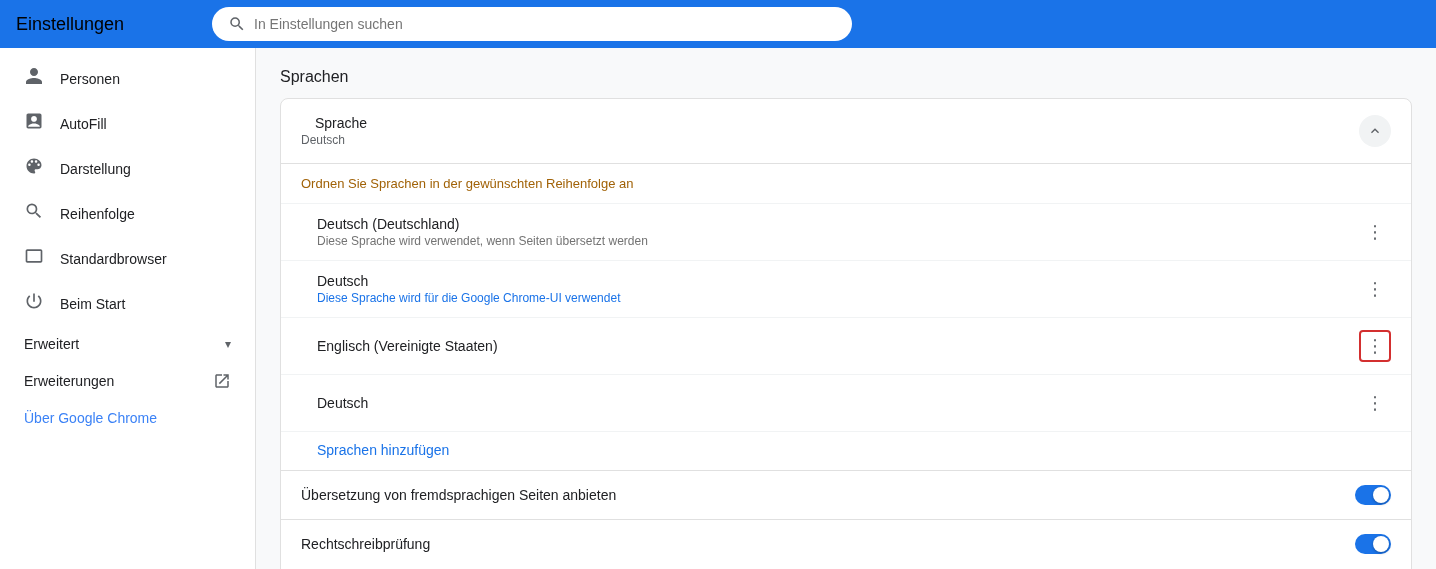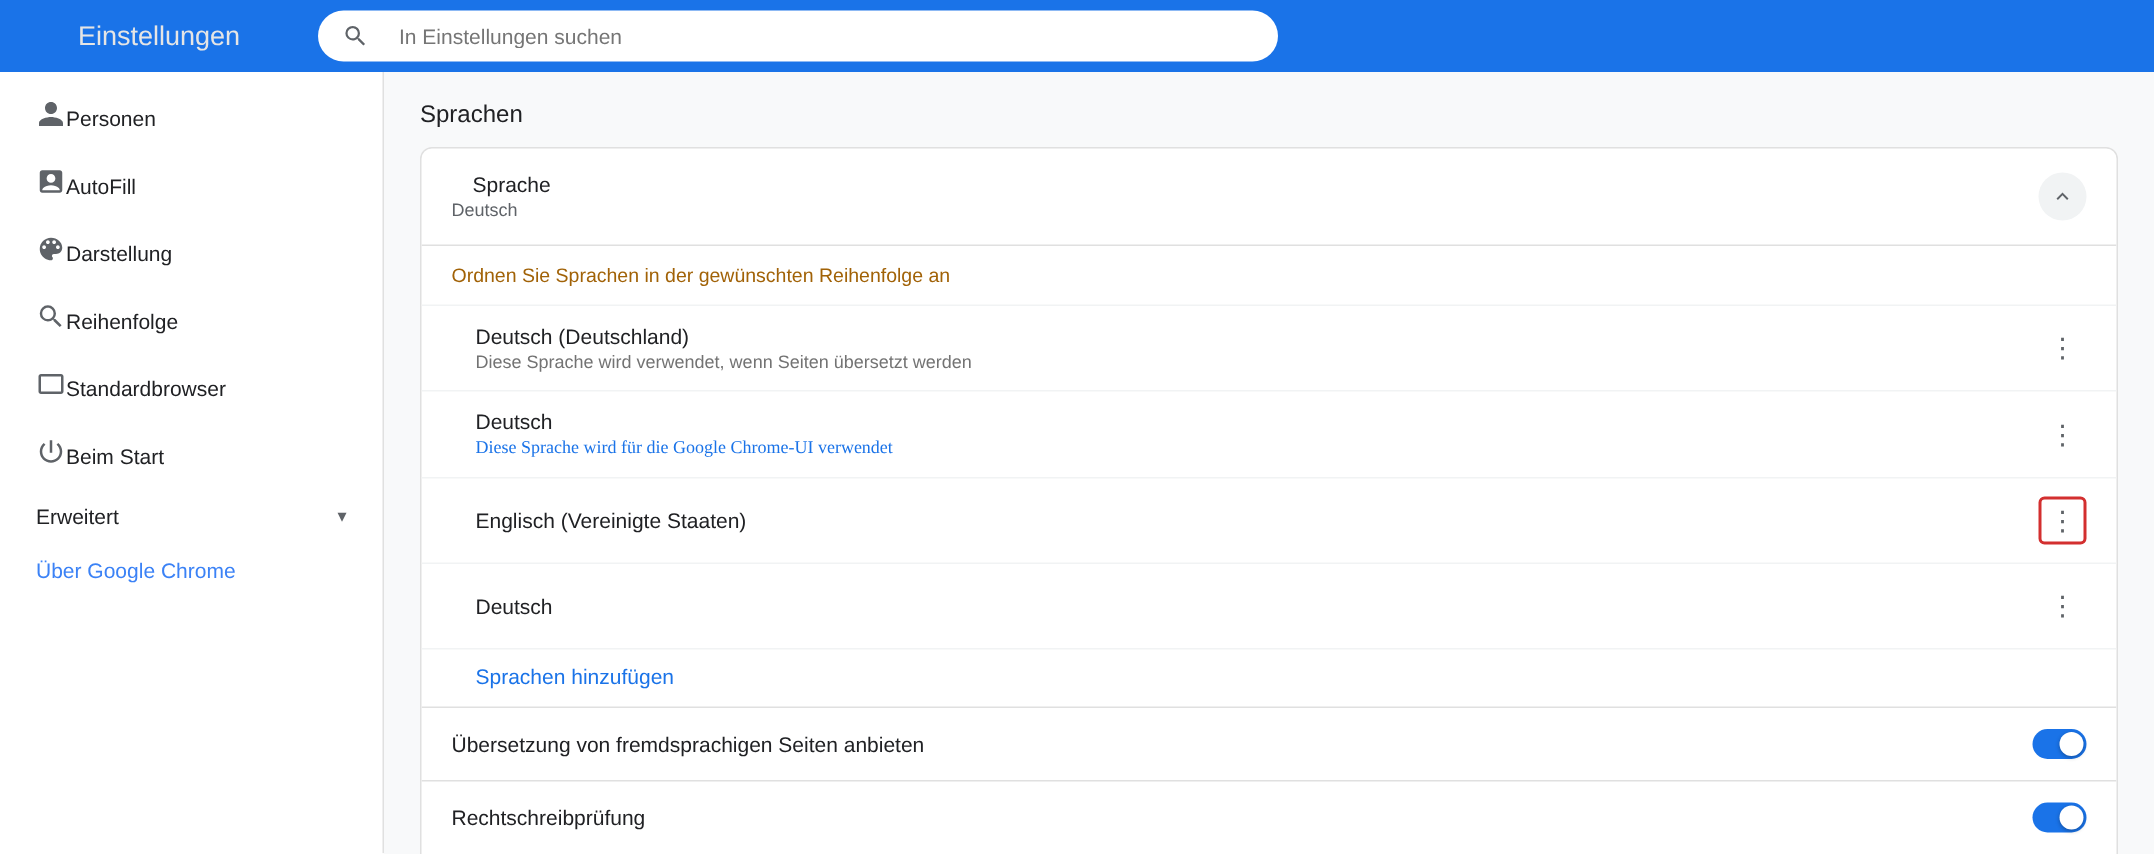--- a/index.html
+++ b/index.html
@@ -9,36 +9,35 @@
     .header {
       background: #1a73e8;
       height: 48px;
       display: flex;
       align-items: center;
       padding: 0 16px;
       gap: 16px;
       flex-shrink: 0;
     }
     .header-title {
-      color: #e5e5e5;
+      color: #000000;
       font-size: 18px;
       font-weight: 400;
       min-width: 180px;
-      text-align: center;
     }
     .search-bar {
       flex: 1;
       max-width: 640px;
       background: #fff;
       border-radius: 24px;
       display: flex;
       align-items: center;
       padding: 0 16px;
       height: 34px;
-      gap: 20px;
+      gap: 8px;
     }
     .search-icon-svg { color: #5f6368; flex-shrink: 0; }
     .search-input {
       border: none;
       outline: none;
       font-size: 14px;
       color: #202124;
       width: 100%;
       background: transparent;
     }
@@ -54,21 +53,21 @@
     .sidebar {
       width: 256px;
       flex-shrink: 0;
       overflow-y: auto;
       padding: 8px 0;
       border-right: 1px solid #e0e0e0;
     }
     .sidebar-item {
       display: flex;
       align-items: center;
-      gap: 0;
+      gap: 16px;
       padding: 10px 24px;
       cursor: pointer;
       color: #202124;
       font-size: 14px;
     }
     .sidebar-item .icon { color: #5f6368; width: 20px; text-align: center; font-size: 18px; }
     .sidebar-section {
       display: flex;
       align-items: center;
       justify-content: space-between;
@@ -147,21 +146,21 @@
     }
 
     .lang-item {
       display: flex;
       align-items: center;
       justify-content: space-between;
       padding: 12px 20px 12px 36px;
       border-top: 1px solid #f1f3f4;
     }
     .lang-item-text .lang-name { font-size: 14px; color: #202124; }
-    .lang-item-text .lang-desc { font-size: 12px; color: #1a73e8; margin-top: 2px; font-family: Liberation Serif, serif; }
+    .lang-item-text .lang-desc { font-size: 12px; color: #1a73e8; margin-top: 2px; }
     .lang-item-text .lang-desc-gray { font-size: 12px; color: #737373; margin-top: 2px; }
 
     .more-btn {
       background: none;
       border: none;
       cursor: pointer;
       padding: 4px;
       border-radius: 50%;
       color: #5f6368;
       font-size: 18px;
@@ -303,20 +302,26 @@
           </svg>
       </span>
       <span>Beim Start</span>
     </div>
 
     <div class="sidebar-section">
       <span>Erweitert</span>
       <span class="arrow">▾</span>
     </div>
 
+    <div class="sidebar-ext">
+      <span>Erweiterungen</span>
+      <svg width="18" height="18" viewBox="0 0 24 24" fill="#5f6368">
+          <path d="M19 19H5V5h7V3H5c-1.11 0-2 .9-2 2v14c0 1.1.89 2 2 2h14c1.1 0 2-.9 2-2v-7h-2v7zM14 3v2h3.59l-9.83 9.83 1.41 1.41L19 6.41V10h2V3h-7z"></path>
+        </svg>
+    </div>
 
     <div class="sidebar-link">
       <span>Über Google Chrome</span>
     </div>
 
   </div>
 
   <div class="main">
     <div class="section-title">Sprachen</div>
 

